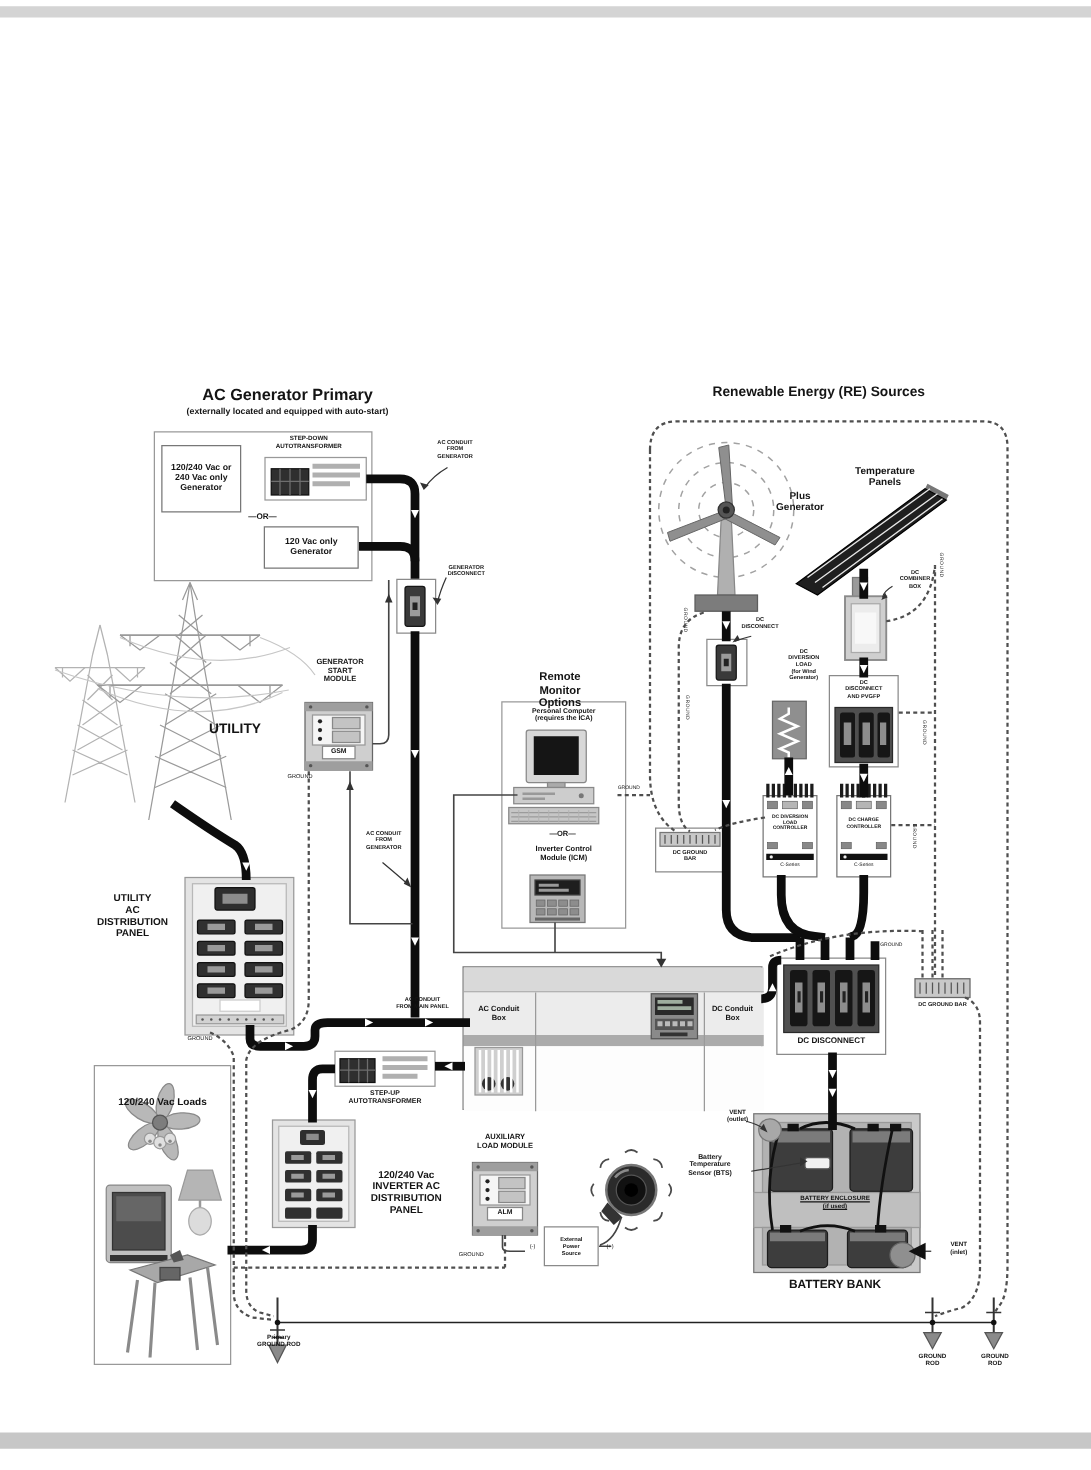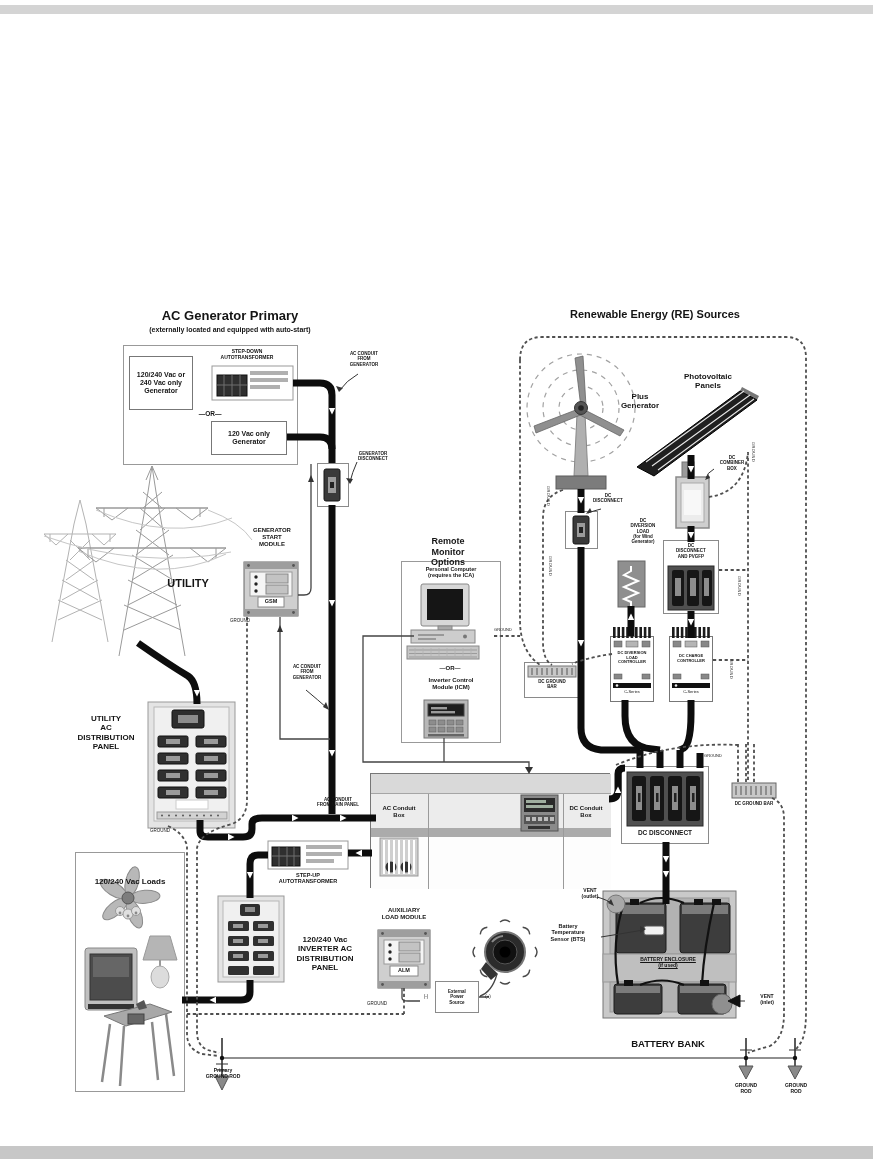--- a/index.html
+++ b/index.html
@@ -587,32 +587,32 @@
   <div class="lbl" style="left:481px;top:994px;width:14px;font-size:4.5px;font-weight:normal;">(+)</div>
   <div class="lbl" style="left:536px;top:923px;width:64px;font-size:5.5px;">Battery
 Temperature
 Sensor (BTS)</div>
   <div class="lbl" style="left:570px;top:888px;width:40px;font-size:5px;">VENT
 (outlet)</div>
   <div class="lbl" style="left:616px;top:957px;width:104px;font-size:5px;text-decoration:underline;">BATTERY ENCLOSURE
 (if used)</div>
   <div class="lbl" style="left:748px;top:994px;width:38px;font-size:5px;">VENT
 (inlet)</div>
-  <div class="lbl" style="left:610px;top:1022px;width:116px;font-size:9.5px;margin-top:16px;">BATTERY BANK</div>
+  <div class="lbl" style="left:610px;top:1022px;width:116px;font-size:9.5px;">BATTERY BANK</div>
   <div class="lbl" style="left:194px;top:1068px;width:58px;font-size:5px;">Primary
 GROUND ROD</div>
   <div class="lbl" style="left:726px;top:1083px;width:40px;font-size:5px;">GROUND
 ROD</div>
   <div class="lbl" style="left:776px;top:1083px;width:40px;font-size:5px;">GROUND
 ROD</div>
 
   <div class="lbl" style="left:540px;top:308px;width:230px;font-size:11px;">Renewable Energy (RE) Sources</div>
   <div class="lbl" style="left:610px;top:392px;width:60px;font-size:8px;">Plus
 Generator</div>
-  <div class="lbl" style="left:672px;top:372px;width:72px;font-size:8px;">Photovoltaic
+  <div class="lbl" style="left:672px;top:372px;width:72px;font-size:8px;">Temperature
 Panels</div>
   <div class="lbl" style="left:706px;top:455px;width:52px;font-size:4.5px;">DC
 COMBINER
 BOX</div>
   <div class="lbl" style="left:584px;top:493px;width:48px;font-size:4.5px;">DC
 DISCONNECT</div>
   <div class="lbl" style="left:615px;top:518px;width:56px;font-size:4.5px;">DC
 DIVERSION
 LOAD
 (for Wind

